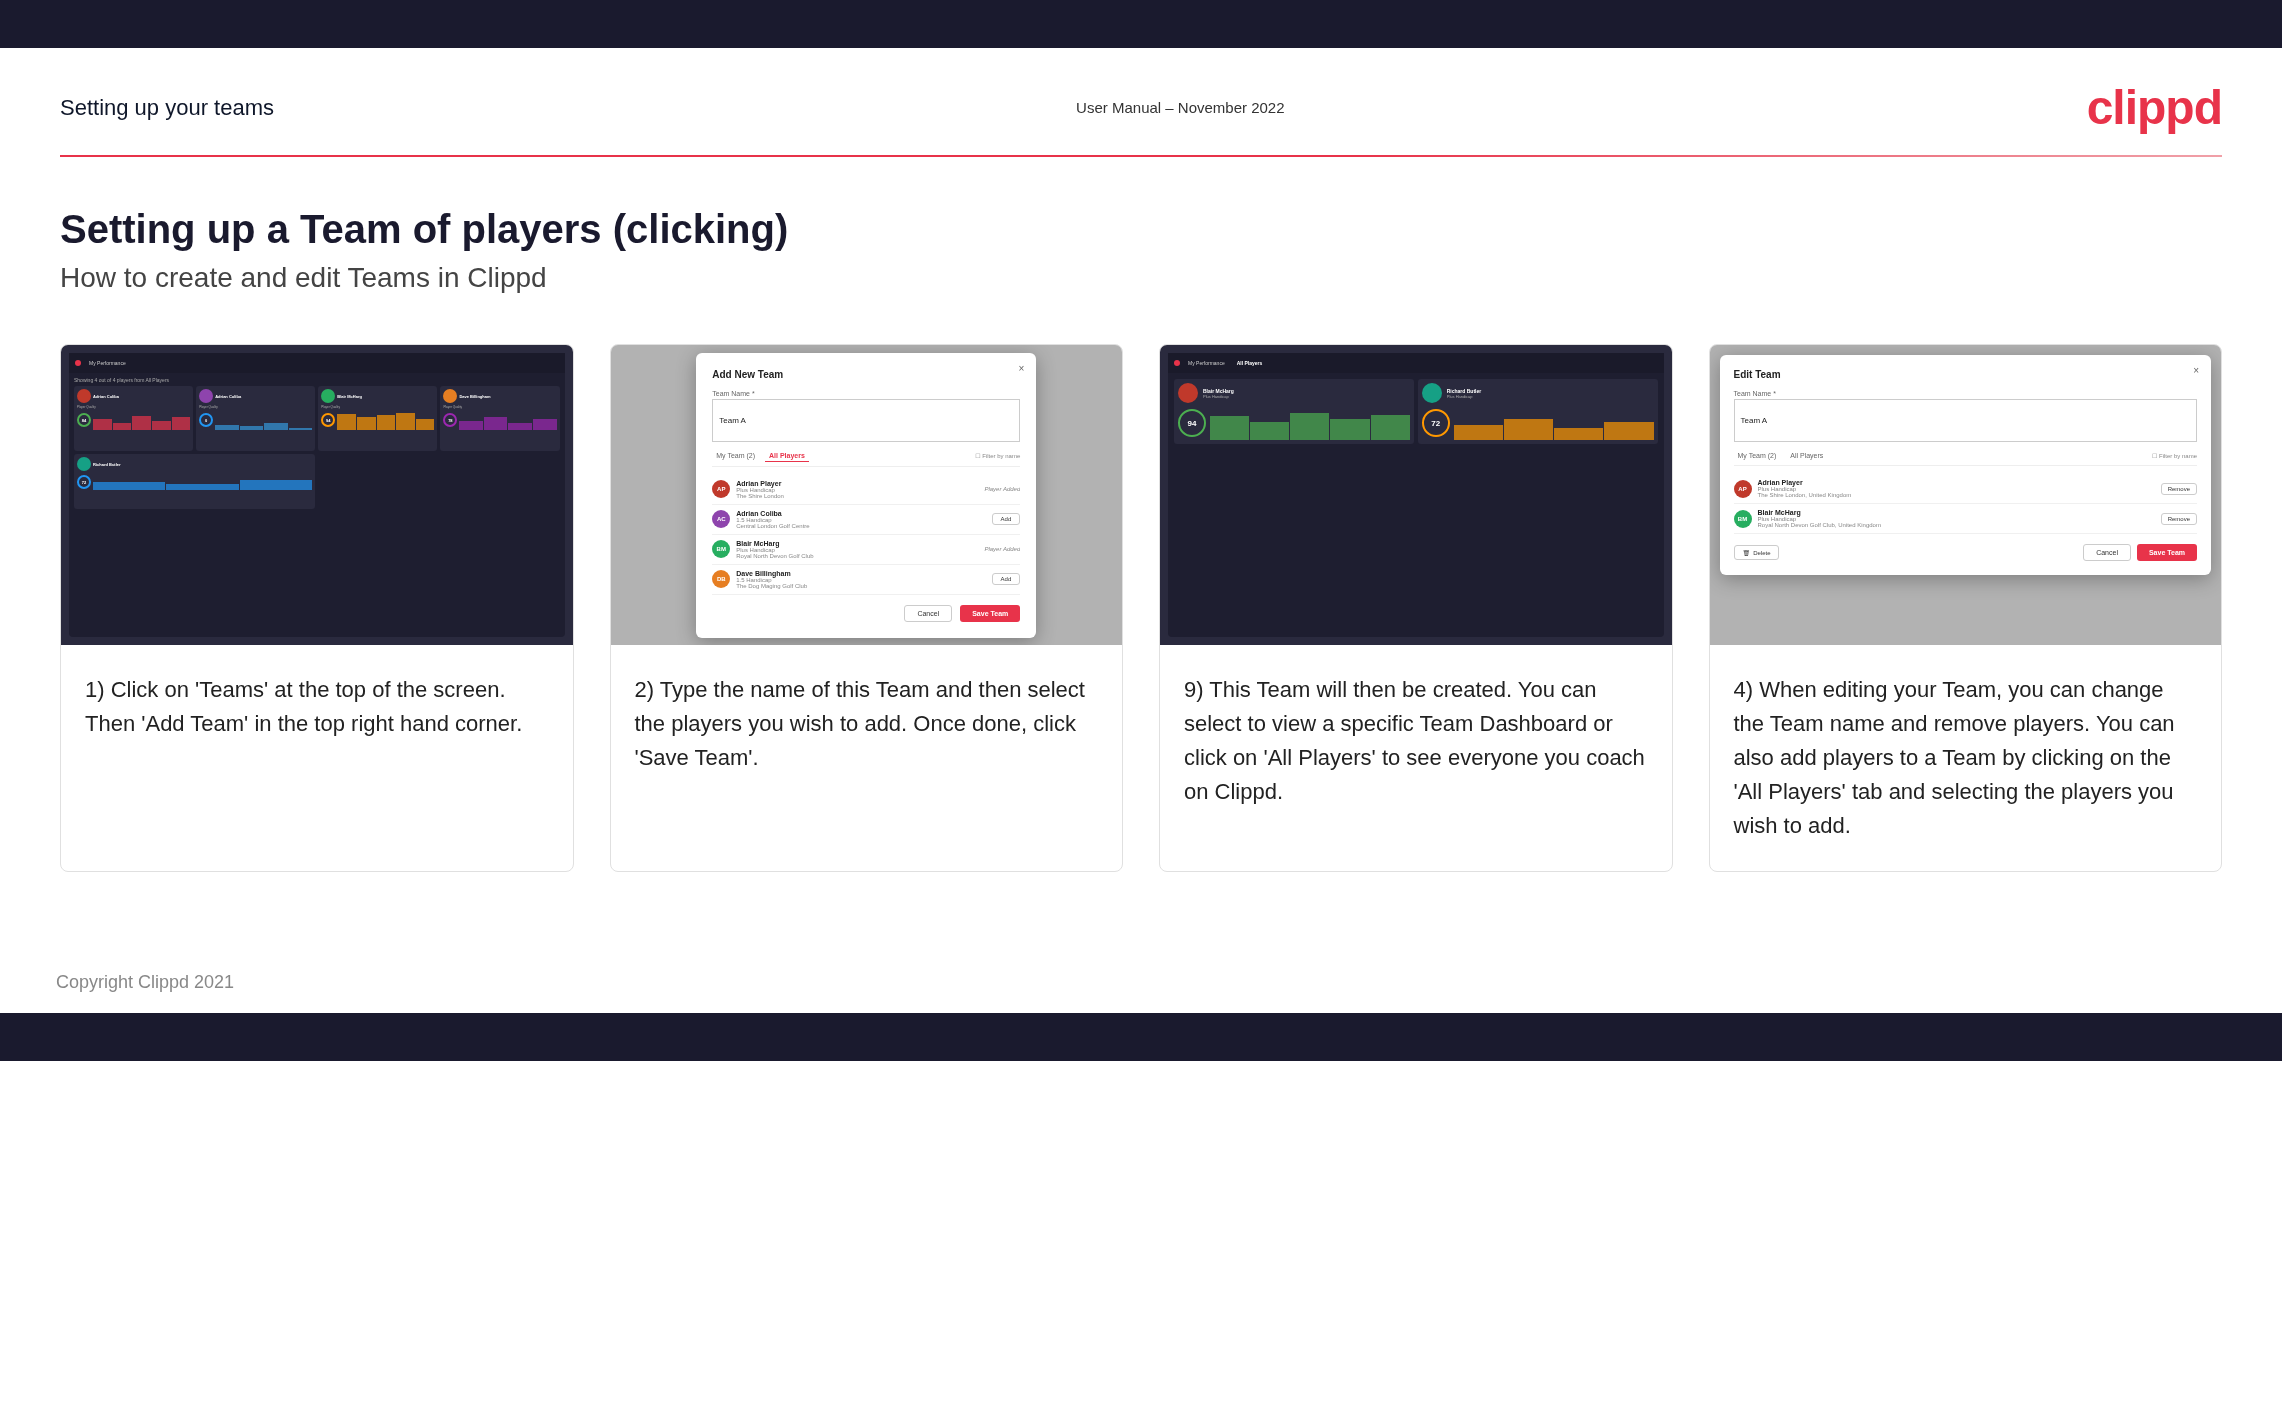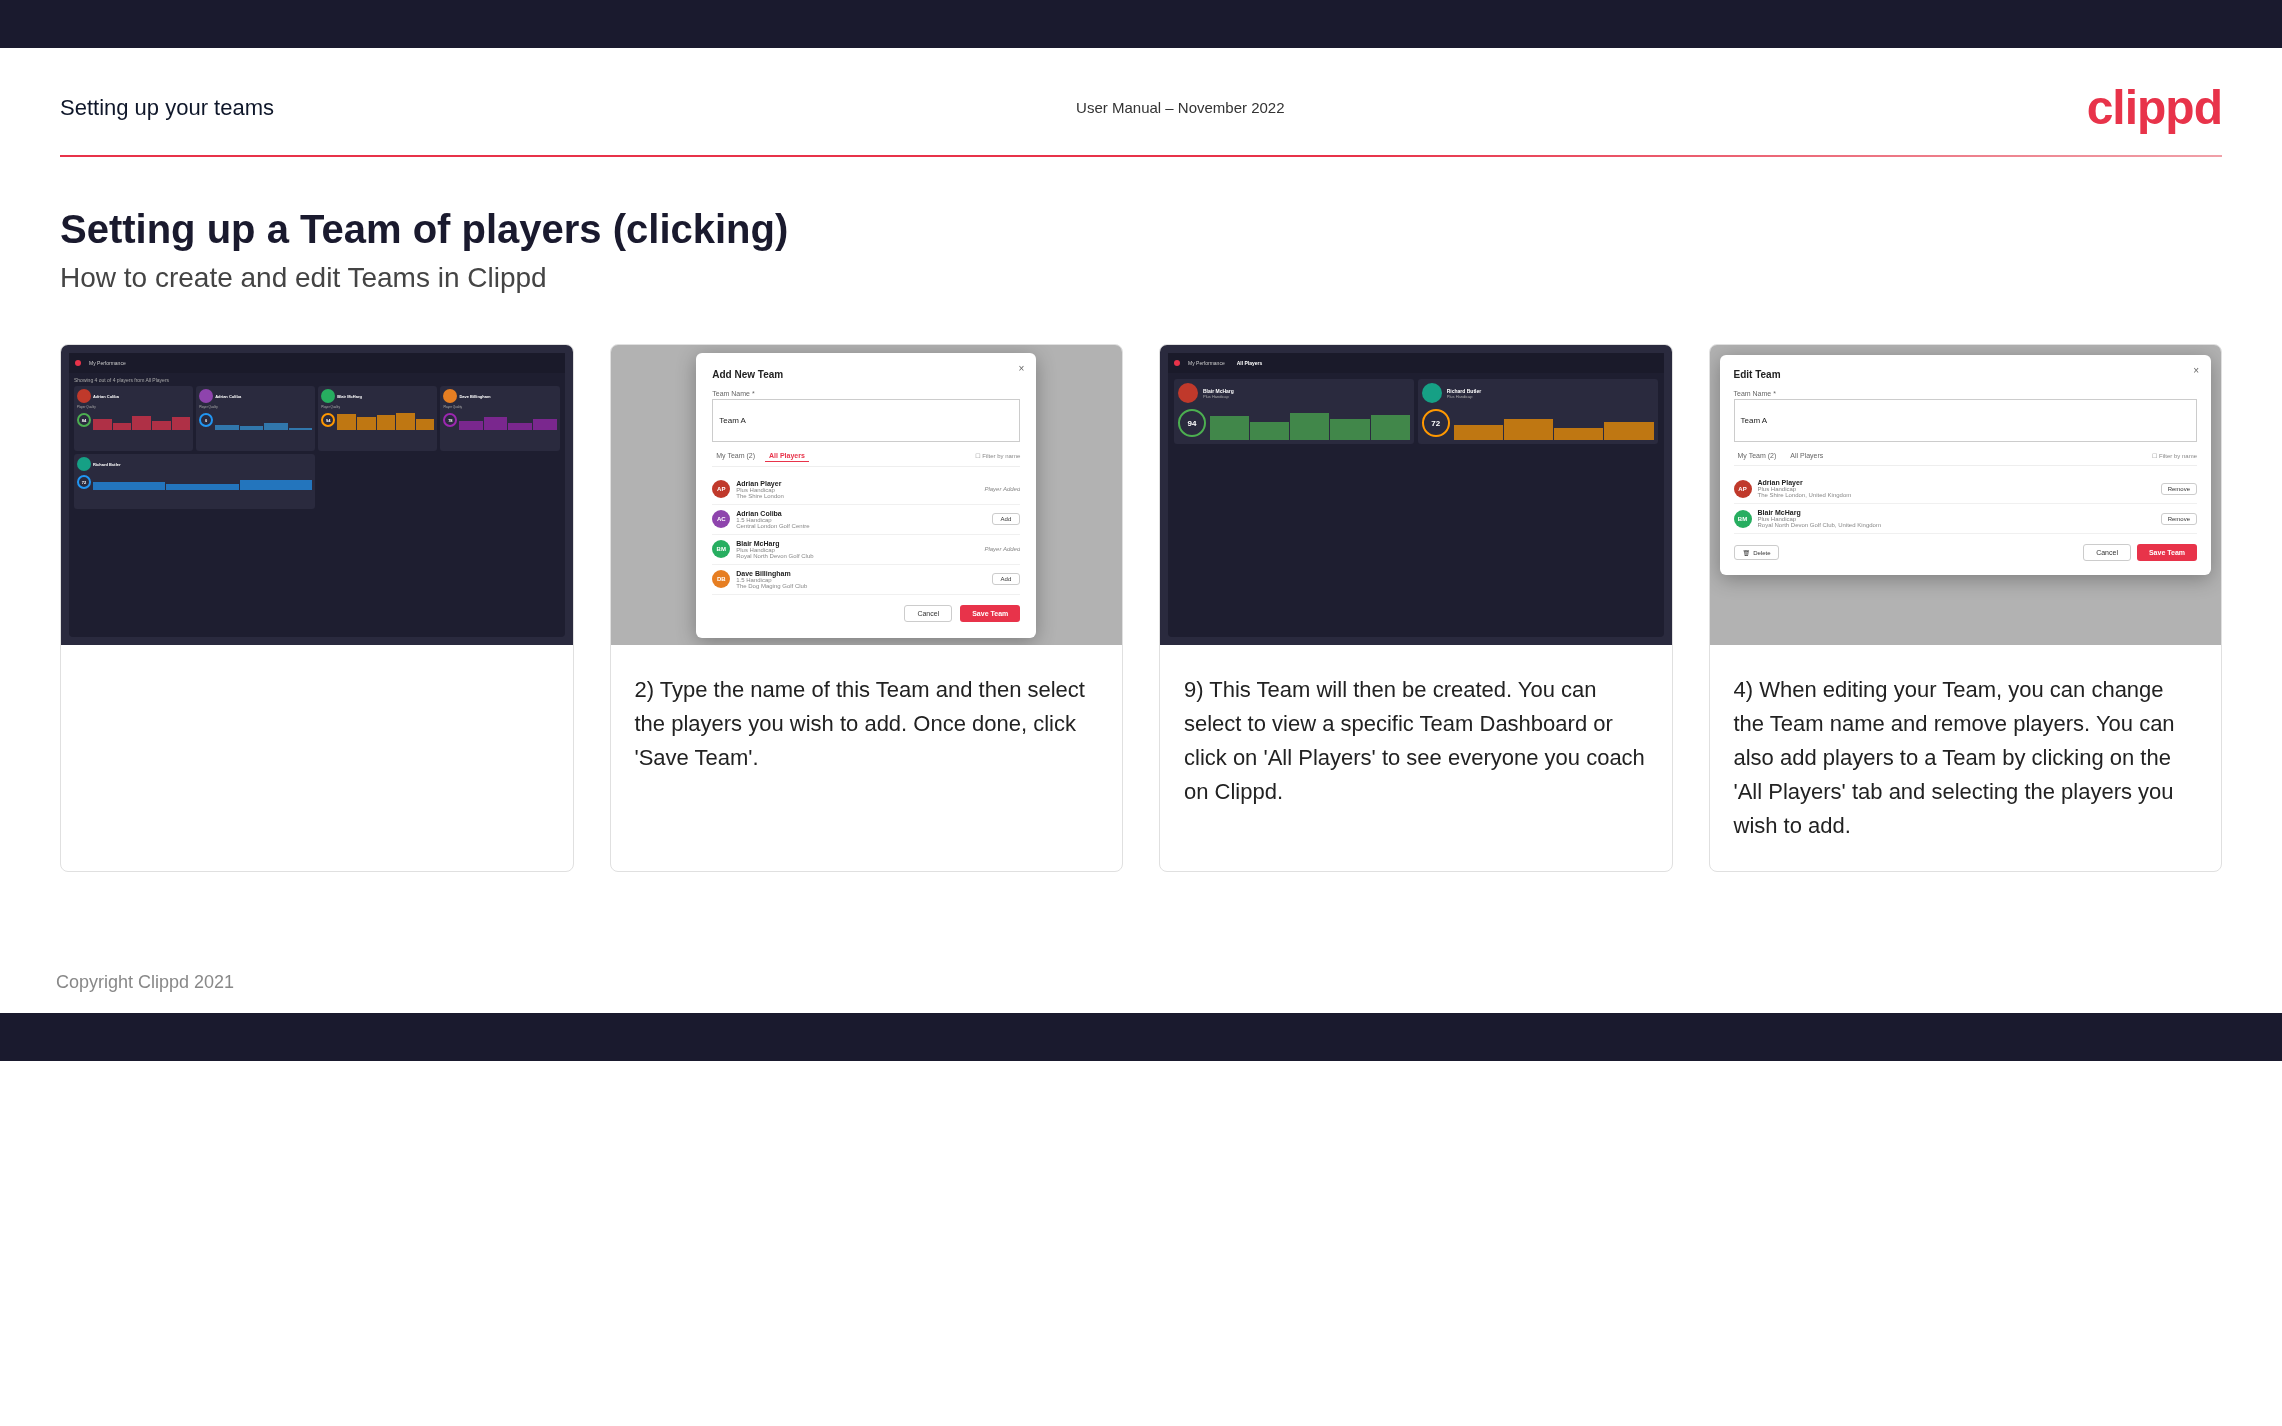--- a/index.html
+++ b/index.html
@@ -559,20 +559,21 @@
                       <div class="ss1-bar" style="height:40%;background:#2196F3;"></div>
                       <div class="ss1-bar" style="height:75%;background:#2196F3;"></div>
                     </div>
                   </div>
                 </div>
               </div>
             </div>
           </div>
         </div>
       </div>
+      <div class="card-text">1) Click on 'Teams' at the top of the screen. Then 'Add Team' in the top right hand corner.</div>
     </div>
 
     <div class="card">
       <div class="card-screenshot ss2">
         <div class="modal">
           <div class="modal-title">Add New Team</div>
           <span class="modal-close">×</span>
           <div class="modal-label">Team Name *</div>
           <div class="modal-input">
             <span>Team A</span>

